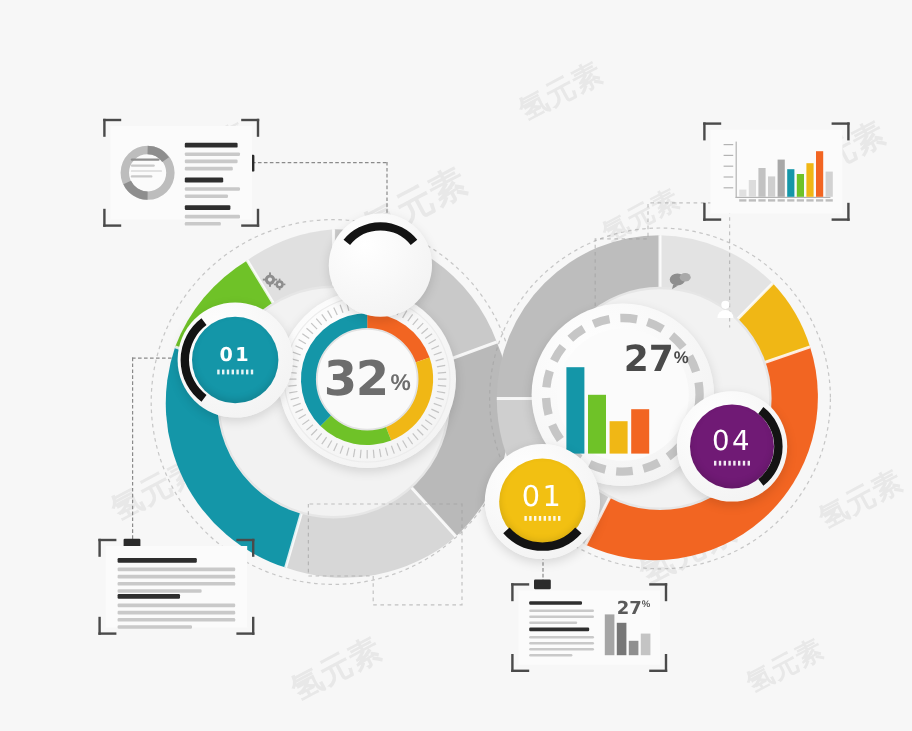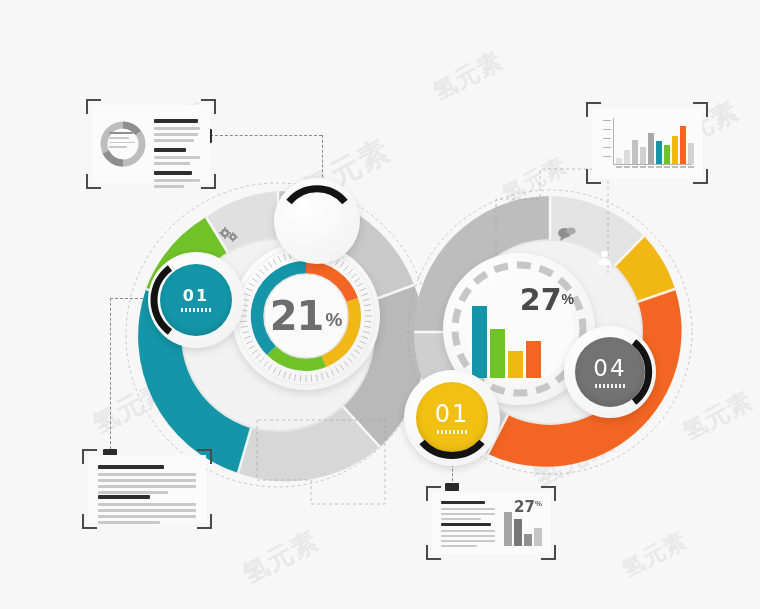--- a/index.html
+++ b/index.html
@@ -235,21 +235,21 @@
     <g transform="translate(74,74)">
       <path d="M0 0 L0 -55 A55 55 0 0 1 52 -18 Z" fill="#f26522"></path>
       <path d="M0 0 L52 -18 A55 55 0 0 1 20 51 Z" fill="#f0b715"></path>
       <path d="M0 0 L20 51 A55 55 0 0 1 -39 39 Z" fill="#6fc228"></path>
       <path d="M0 0 L-39 39 A55 55 0 0 1 0 -55 Z" fill="#1496a8"></path>
       <circle r="42" fill="#fafafa"></circle>
       <circle r="42" fill="none" stroke="#e2e2e2" stroke-width="1.5"></circle>
     </g>
   </svg>
   <div style="position:absolute;left:232px;top:242px;width:148px;height:148px;display:flex;align-items:center;justify-content:center;">
-    <span class="pctlabel" style="font-size:40px;letter-spacing:-1px;">21</span>
+    <span class="pctlabel" style="font-size:40px;letter-spacing:-1px;">32</span>
       <span class="pctsign" style="color:#6d6d6d;font-size:19px;margin-left:2px;margin-top:8px;">%</span>
   </div>
 
   <svg width="300" height="300" viewBox="0 0 300 300" style="position:absolute;left:400px;top:182px;">
     <circle cx="150" cy="150" r="142" fill="none" stroke="#9f9f9f" stroke-width="1" stroke-dasharray="3,3" opacity=".55"></circle>
     <g>
 
       <path d="M150 150 L150 14 A136 136 0 0 1 244 54 Z" fill="#e3e3e3"></path>
 
       <path d="M150 150 L244 54 A136 136 0 0 1 275 107 Z" fill="#f0b715"></path>
@@ -345,21 +345,21 @@
         <i></i>
         <i></i>
         <i></i>
       </span>
   </div>
   <svg width="96" height="96" viewBox="0 0 96 96" style="position:absolute;left:404px;top:370px;pointer-events:none;">
     <path d="M18 72 A40 40 0 0 0 78 72" fill="none" stroke="#131313" stroke-width="7" stroke-linecap="butt"></path>
   </svg>
 
   <div class="halo" style="left:564px;top:326px;width:92px;height:92px;"></div>
-  <div class="badge" style="left:575px;top:337px;width:70px;height:70px;background:#737373;box-shadow:inset 0 -3px 6px rgba(0,0,0,.12);">
+  <div class="badge" style="left:575px;top:337px;width:70px;height:70px;background:#701a75;box-shadow:inset 0 -3px 6px rgba(0,0,0,.12);">
     <span class="num" style="font-size:23px;">04</span>
     <span class="dots">
         <i></i>
         <i></i>
         <i></i>
         <i></i>
         <i></i>
         <i></i>
         <i></i>
         <i></i>

